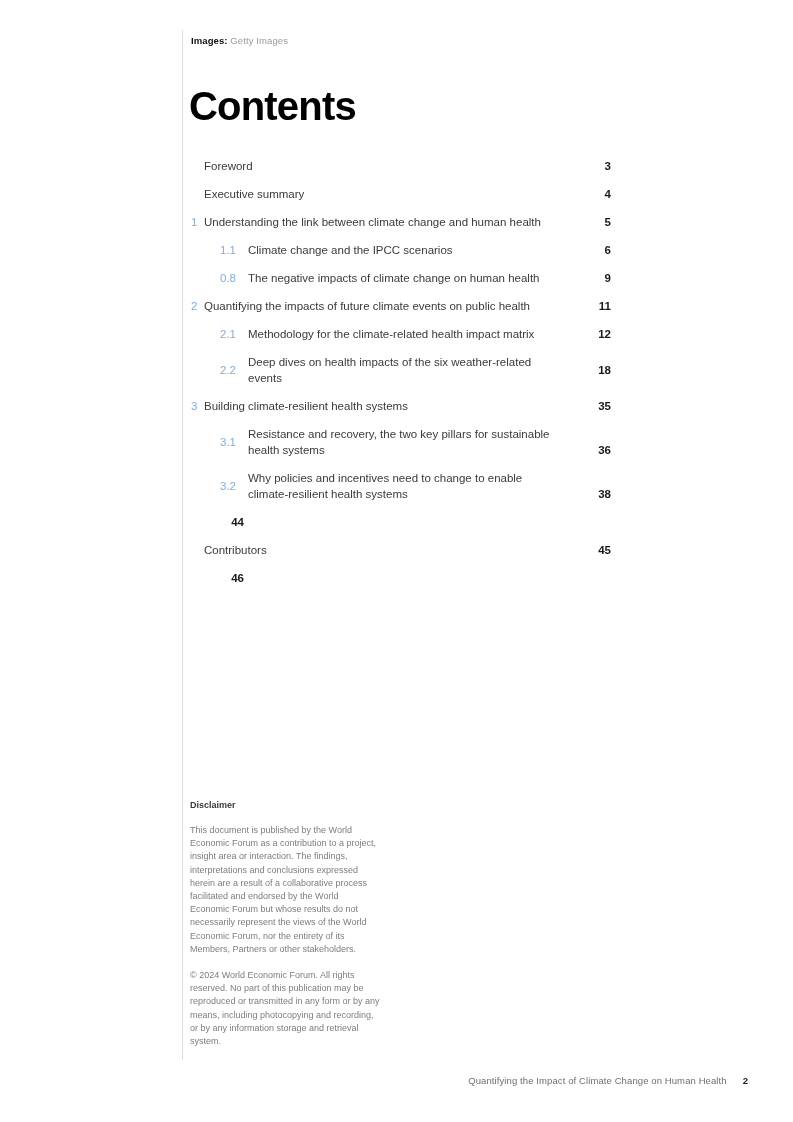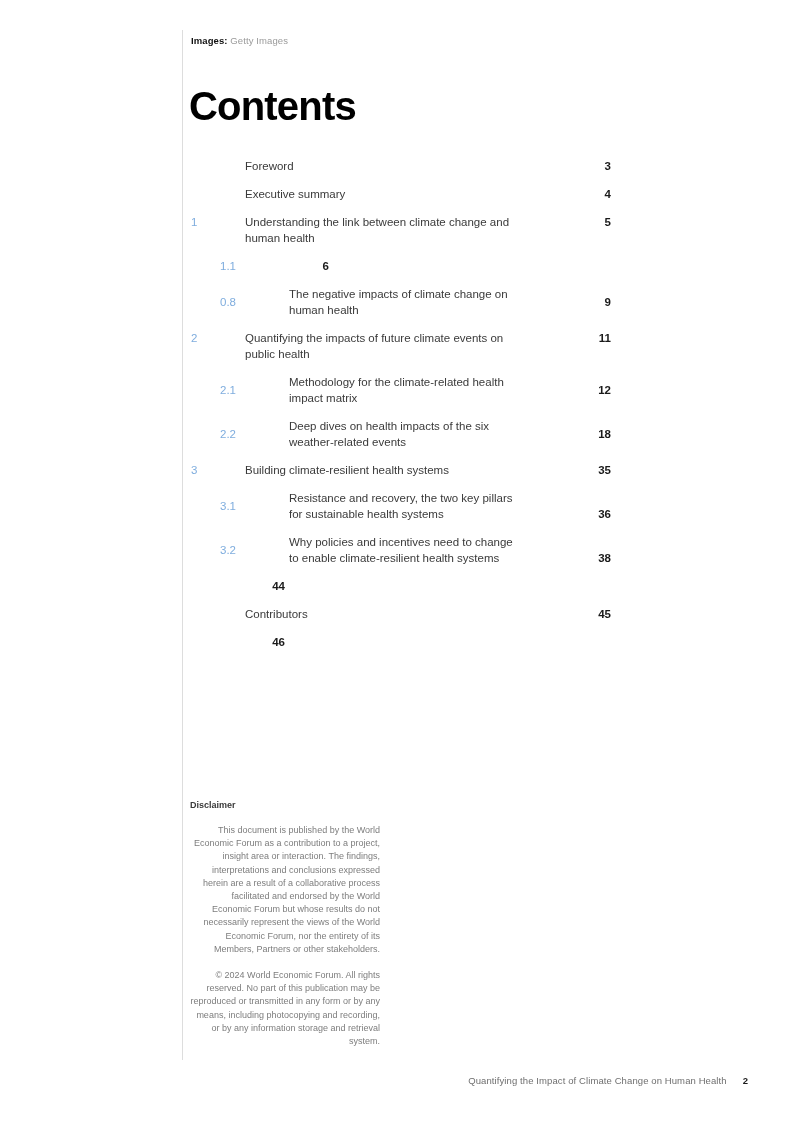--- a/index.html
+++ b/index.html
@@ -59,21 +59,20 @@
   .toc {
     position: absolute;
     left: 191px;
     top: 158px;
     width: 420px;
   }
   .toc-row {
     display: flex;
     align-items: flex-start;
     margin-bottom: 12px;
-    gap: 41px;
   }
   .toc-row.level-1 { padding-left: 0; }
   .toc-row.level-2 { padding-left: 29px; align-items: center; }
 
   .toc-num {
     color: #7fadde;
     font-size: 11.5px;
     line-height: 16px;
     flex: 0 0 auto;
     min-width: 13px;
@@ -115,21 +114,20 @@
     color: #3a3a3a;
     margin-bottom: 14px;
   }
   .disclaimer-body {
     font-size: 9px;
     line-height: 13.2px;
     color: #7d7d7d;
   }
   .disclaimer-body p {
     margin: 0 0 13px 0;
-    text-align: right;
   }
   .disclaimer-body p:last-child { margin-bottom: 0; }
 
   
   .footer {
     position: absolute;
     left: 0;
     top: 1075px;
     width: 748px;
     display: flex;
@@ -173,20 +171,21 @@
         <span class="toc-label">Executive summary</span>
         <span class="toc-page">4</span>
       </div>
       <div class="toc-row level-1">
         <span class="toc-num">1</span>
         <span class="toc-label">Understanding the link between climate change and human health</span>
         <span class="toc-page">5</span>
       </div>
       <div class="toc-row level-2">
         <span class="toc-num sub">1.1</span>
+        <span class="toc-label">Climate change and the IPCC scenarios</span>
         <span class="toc-page">6</span>
       </div>
       <div class="toc-row level-2">
         <span class="toc-num sub">0.8</span>
         <span class="toc-label">The negative impacts of climate change on human health</span>
         <span class="toc-page">9</span>
       </div>
       <div class="toc-row level-1">
         <span class="toc-num">2</span>
         <span class="toc-label">Quantifying the impacts of future climate events on public health</span>

